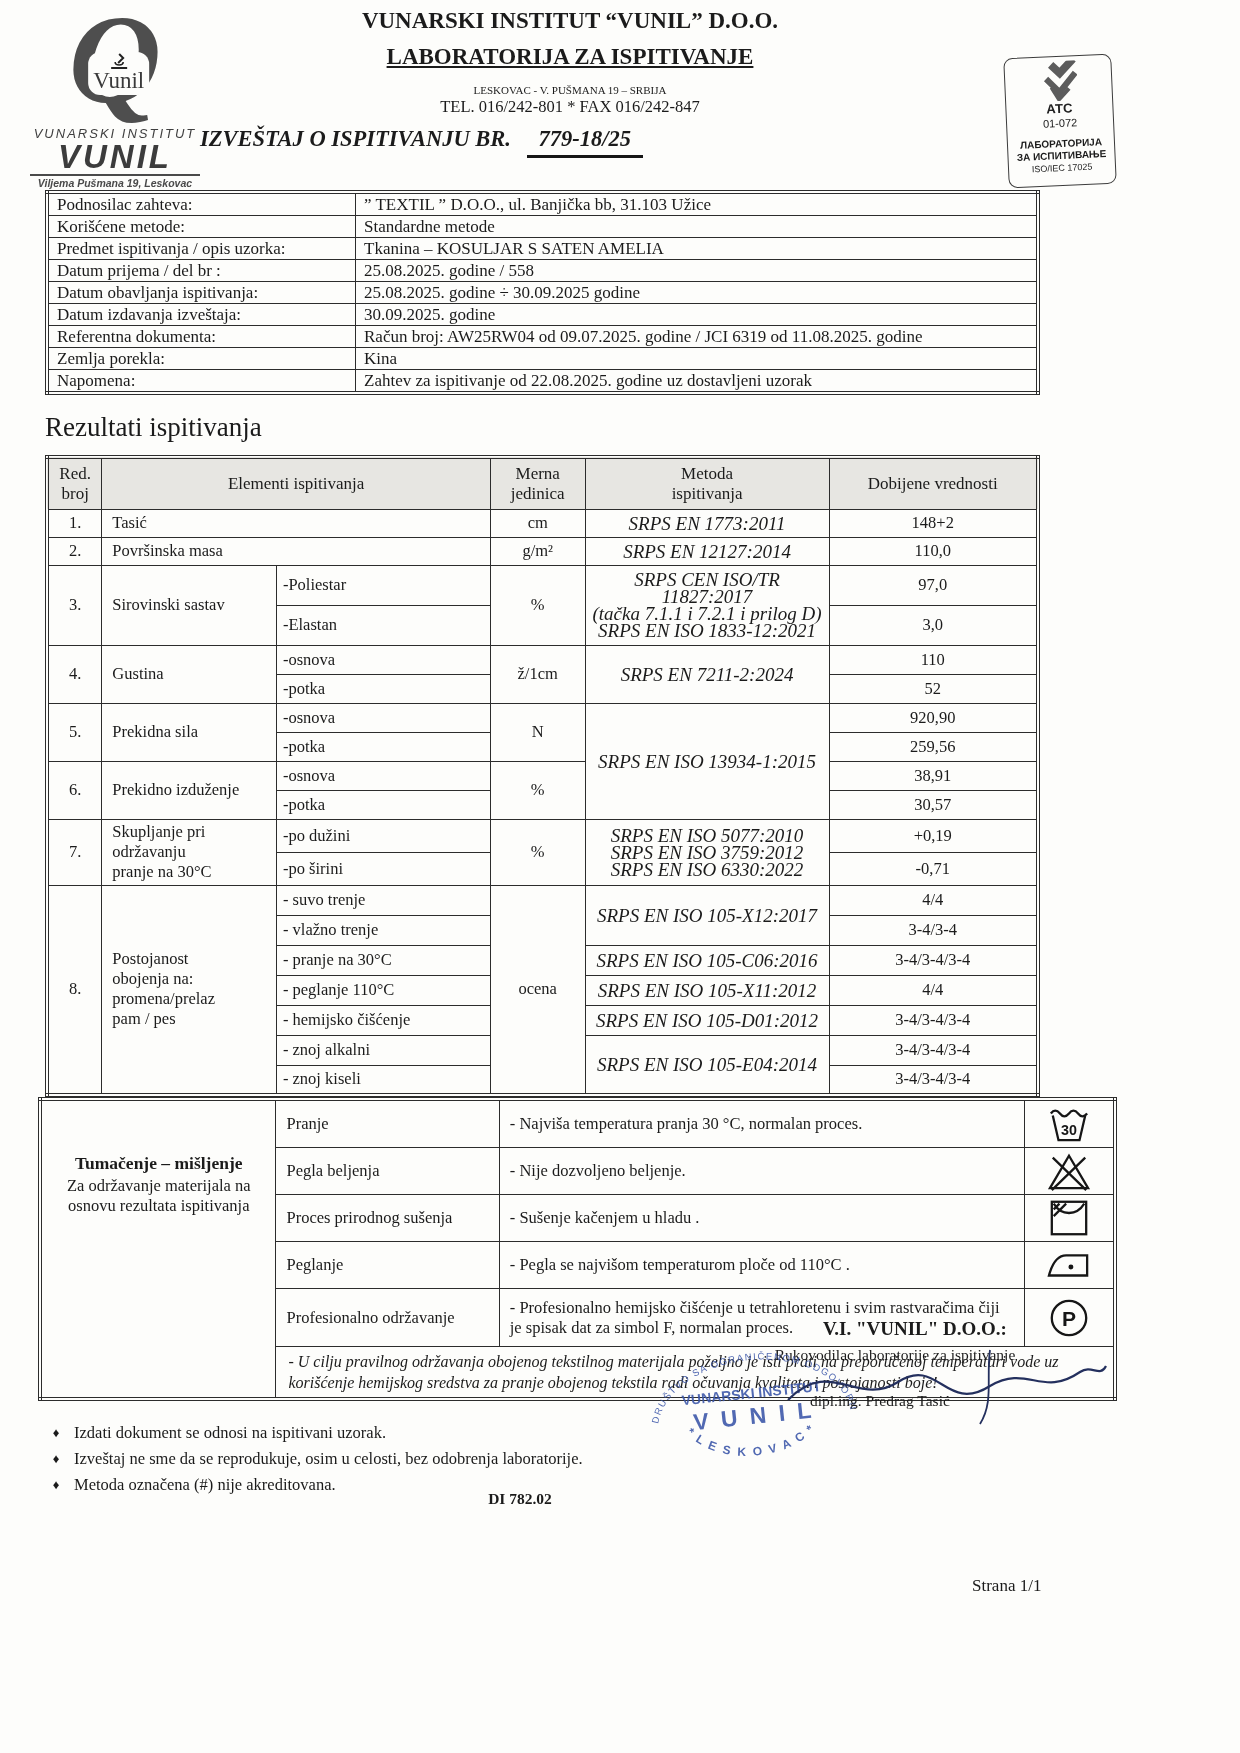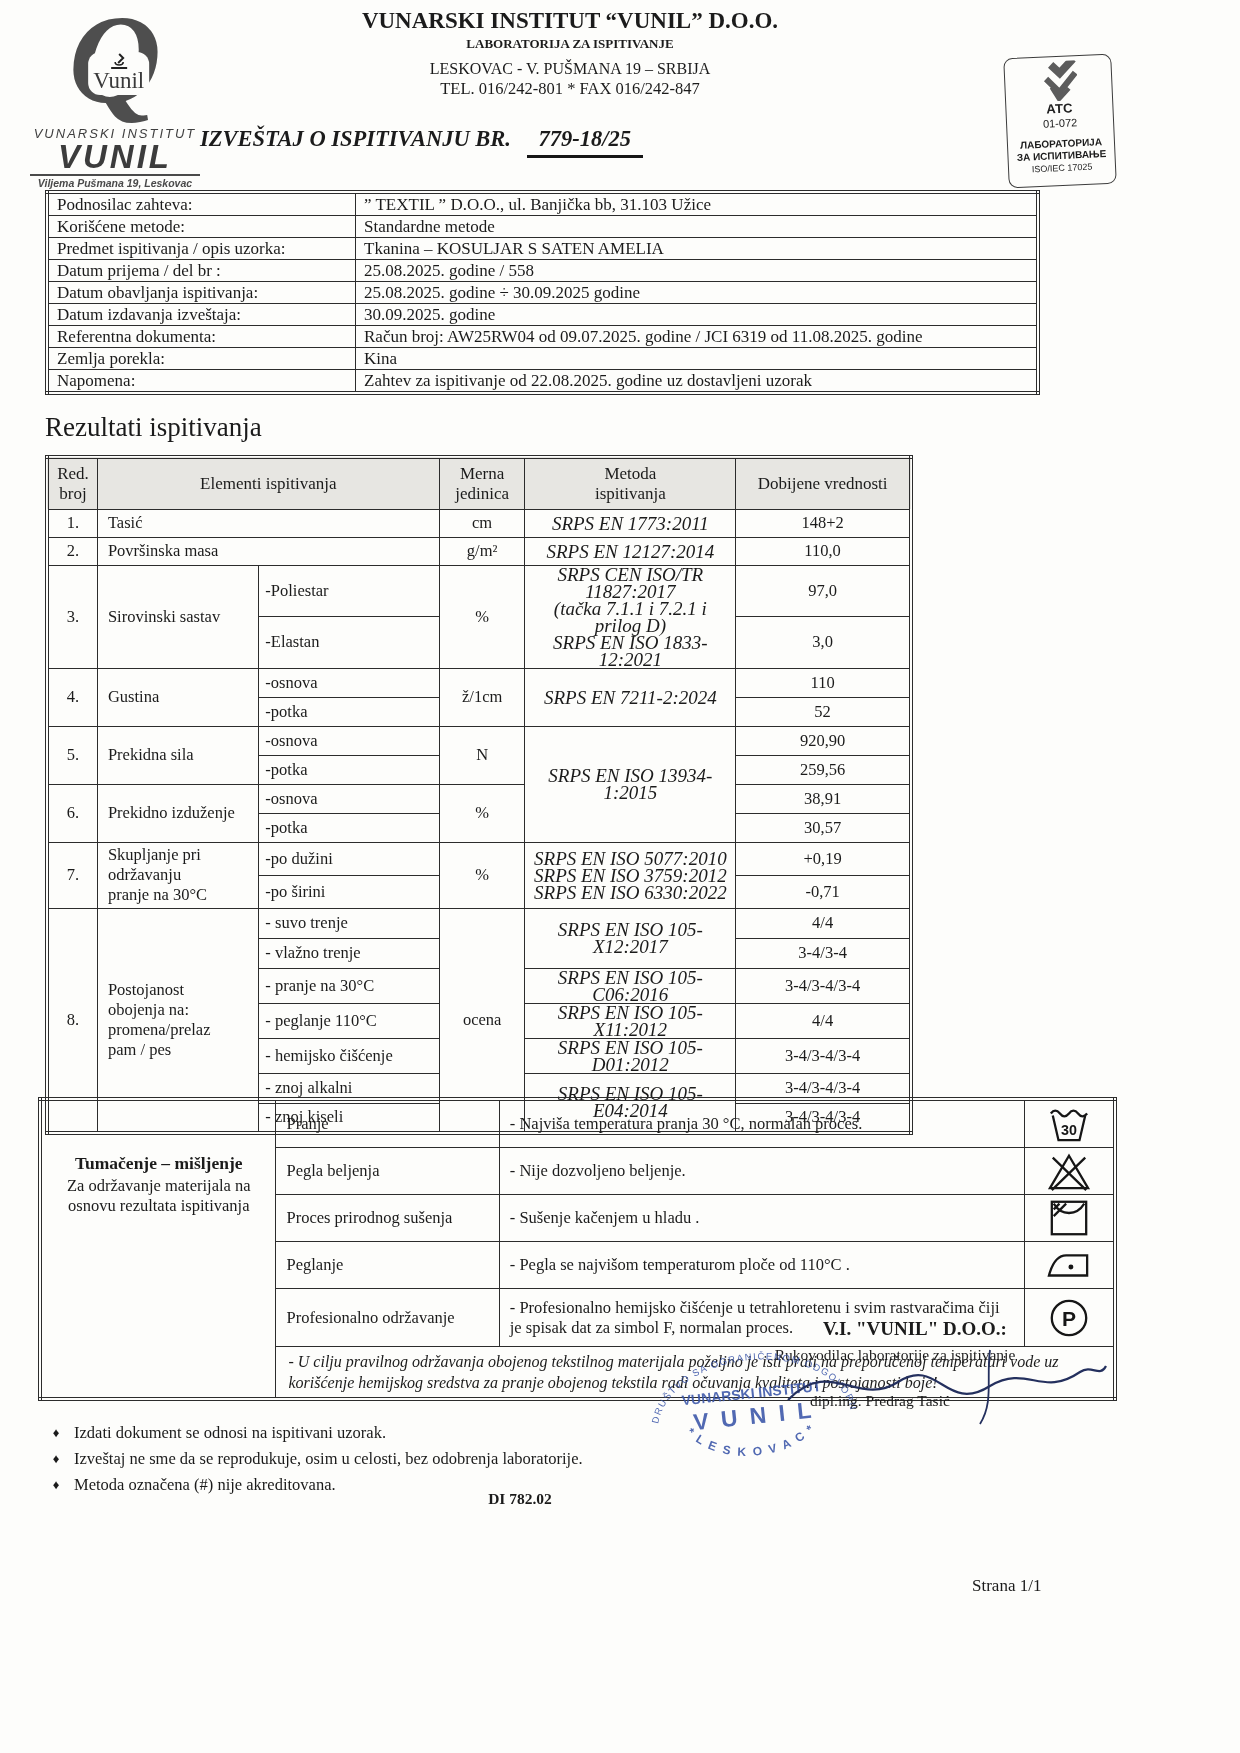--- a/index.html
+++ b/index.html
@@ -19,22 +19,22 @@
   .logo-inst{font-family:"Liberation Sans",sans-serif;font-style:italic;font-size:13px;
              letter-spacing:2px;color:#3f3f3f;margin-top:4px;}
   .logo-brand{font-family:"Liberation Sans",sans-serif;font-style:italic;font-weight:bold;
               font-size:33px;letter-spacing:3px;color:#3c3c3c;line-height:32px;}
   .logo-addr{font-family:"Liberation Sans",sans-serif;font-style:italic;font-weight:bold;
              font-size:10.5px;color:#4a4a4a;border-top:2px solid #4a4a4a;padding-top:1px;margin-top:1px;}
 
   
   .hc{position:absolute;left:250px;top:8px;width:640px;text-align:center;}
   .hc-company{font-size:23px;font-weight:bold;}
-  .hc-lab{font-size:13px;font-weight:bold;margin-top:2px;}
-  .hc-addr{font-size:16px;margin-top:8px;}
+  .hc-lab{font-size:23px;font-weight:bold;margin-top:10px;text-decoration:underline;}
+  .hc-addr{font-size:11px;margin-top:14px;}
   .hc-tel{font-size:16.5px;margin-top:1px;}
   .report-title{position:absolute;left:200px;top:126px;width:760px;text-align:left;
                 font-size:22.5px;font-weight:bold;font-style:italic;}
   .report-no{display:inline-block;border-bottom:3px solid #161616;padding:0 12px 3px;margin-left:10px;}
 
   
   .badge{position:absolute;left:1006px;top:56px;width:106px;height:124px;
          border:1.6px solid #3c3c3c;border-radius:9px;text-align:center;
          transform:rotate(-2.5deg);padding-top:4px;background:#fdfdfb;}
   .badge-code{font-family:"Liberation Sans","DejaVu Sans",sans-serif;font-weight:bold;font-size:13px;color:#222;}
@@ -44,21 +44,21 @@
   .badge-std{font-family:"Liberation Sans","DejaVu Sans",sans-serif;font-size:9px;margin-top:1px;}
 
   
   .info-table{position:absolute;left:45px;top:190px;width:995px;border-collapse:collapse;
               border:4px double #2c2c2c;font-size:17px;}
   .info-table td{border:1.5px solid #2c2c2c;padding:0 8px;height:21px;line-height:20px;}
   .info-table td.lab{width:290px;}
 
   
   .section-title{position:absolute;left:45px;top:412px;font-size:27px;}
-  .results-table{position:absolute;left:45px;top:455px;width:868px;border-collapse:collapse;
+  .results-table{position:absolute;left:45px;top:455px;width:995px;border-collapse:collapse;
                  border:4px double #2c2c2c;font-size:16.5px;}
   .results-table th{background:#e7e6e2;font-weight:normal;font-size:17px;border:1.5px solid #2c2c2c;}
   .results-table td{border:1.4px solid #2c2c2c;padding:0 6px;}
   .results-table .c{text-align:center;}
   .results-table .m{font-size:19px;line-height:17px;font-style:italic;}
   .results-table .nm{padding-left:10px;}
 
   
   .care-table{position:absolute;left:38px;top:1097px;width:1079px;border-collapse:collapse;
               border:4px double #2c2c2c;font-size:16.5px;}

